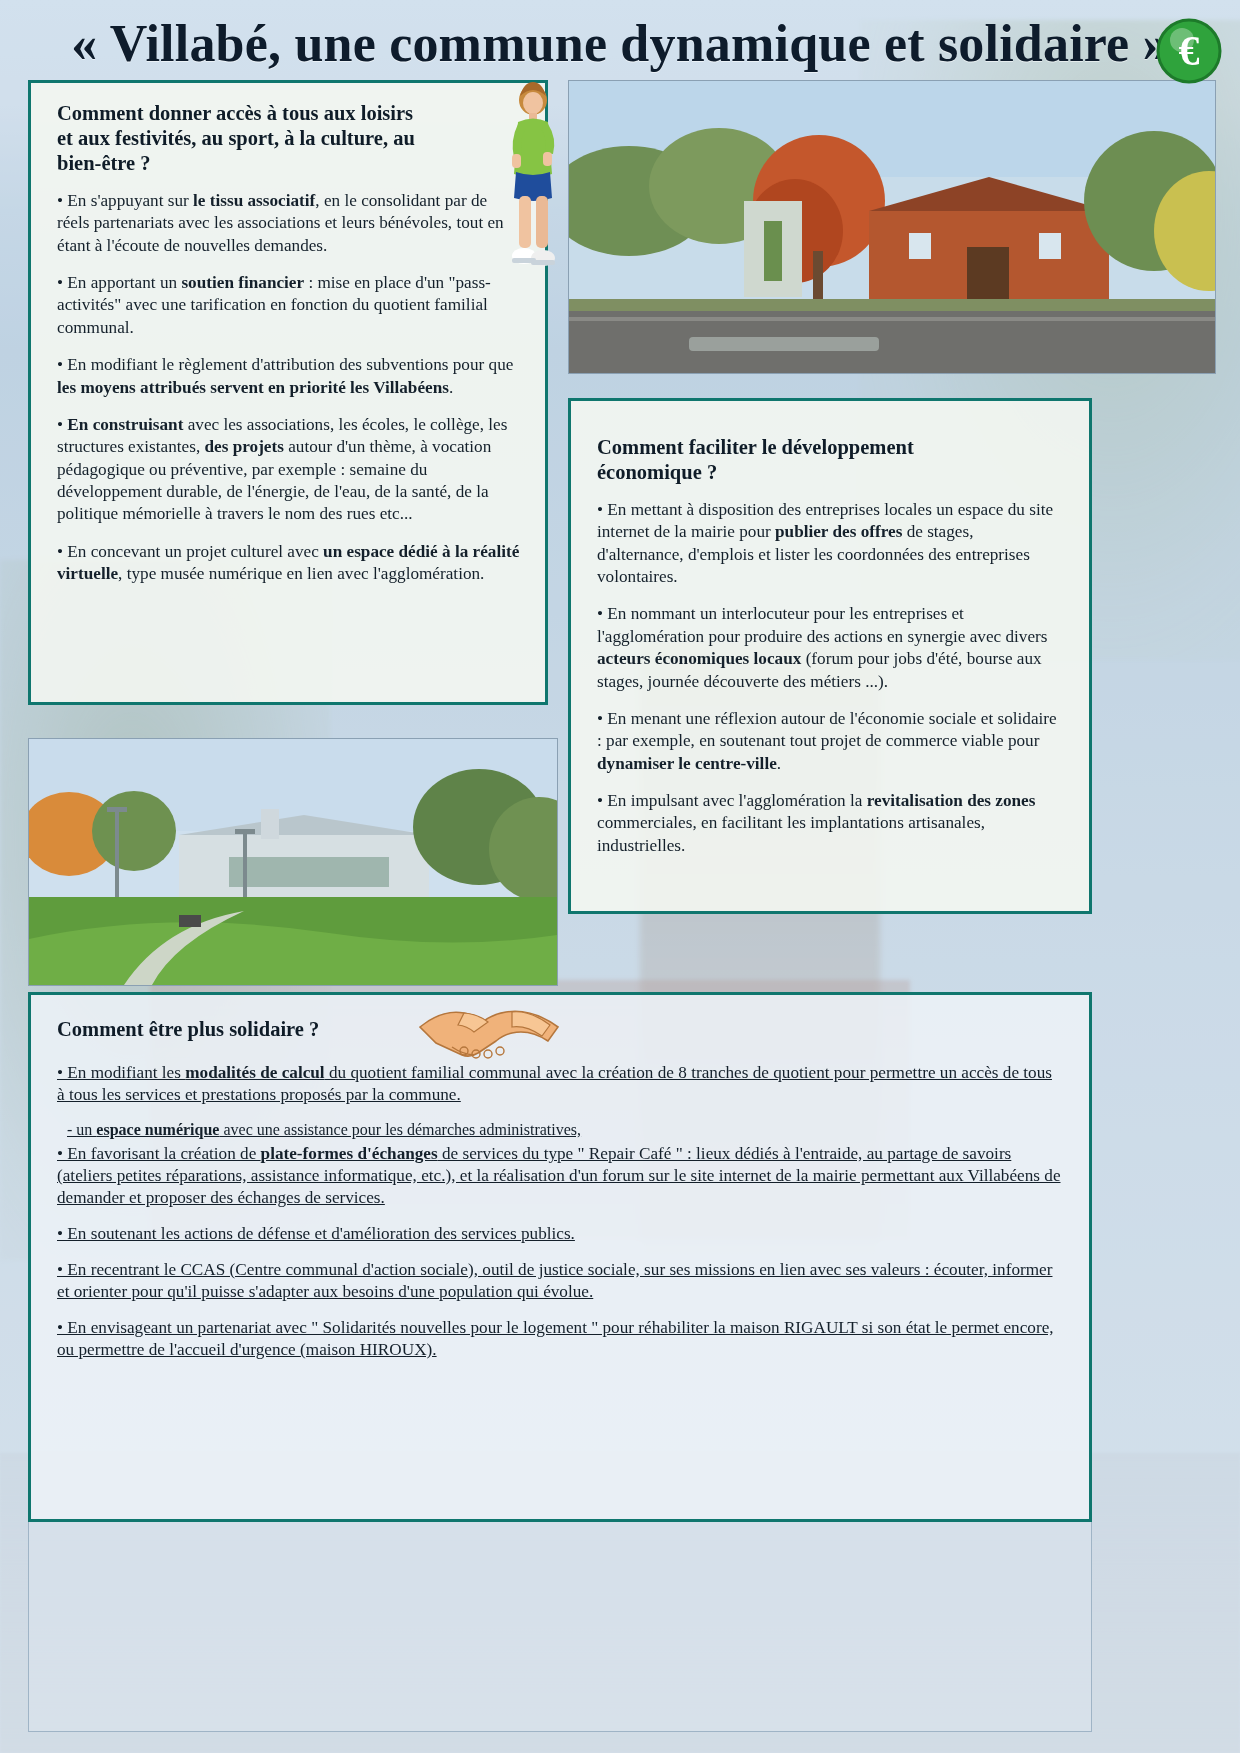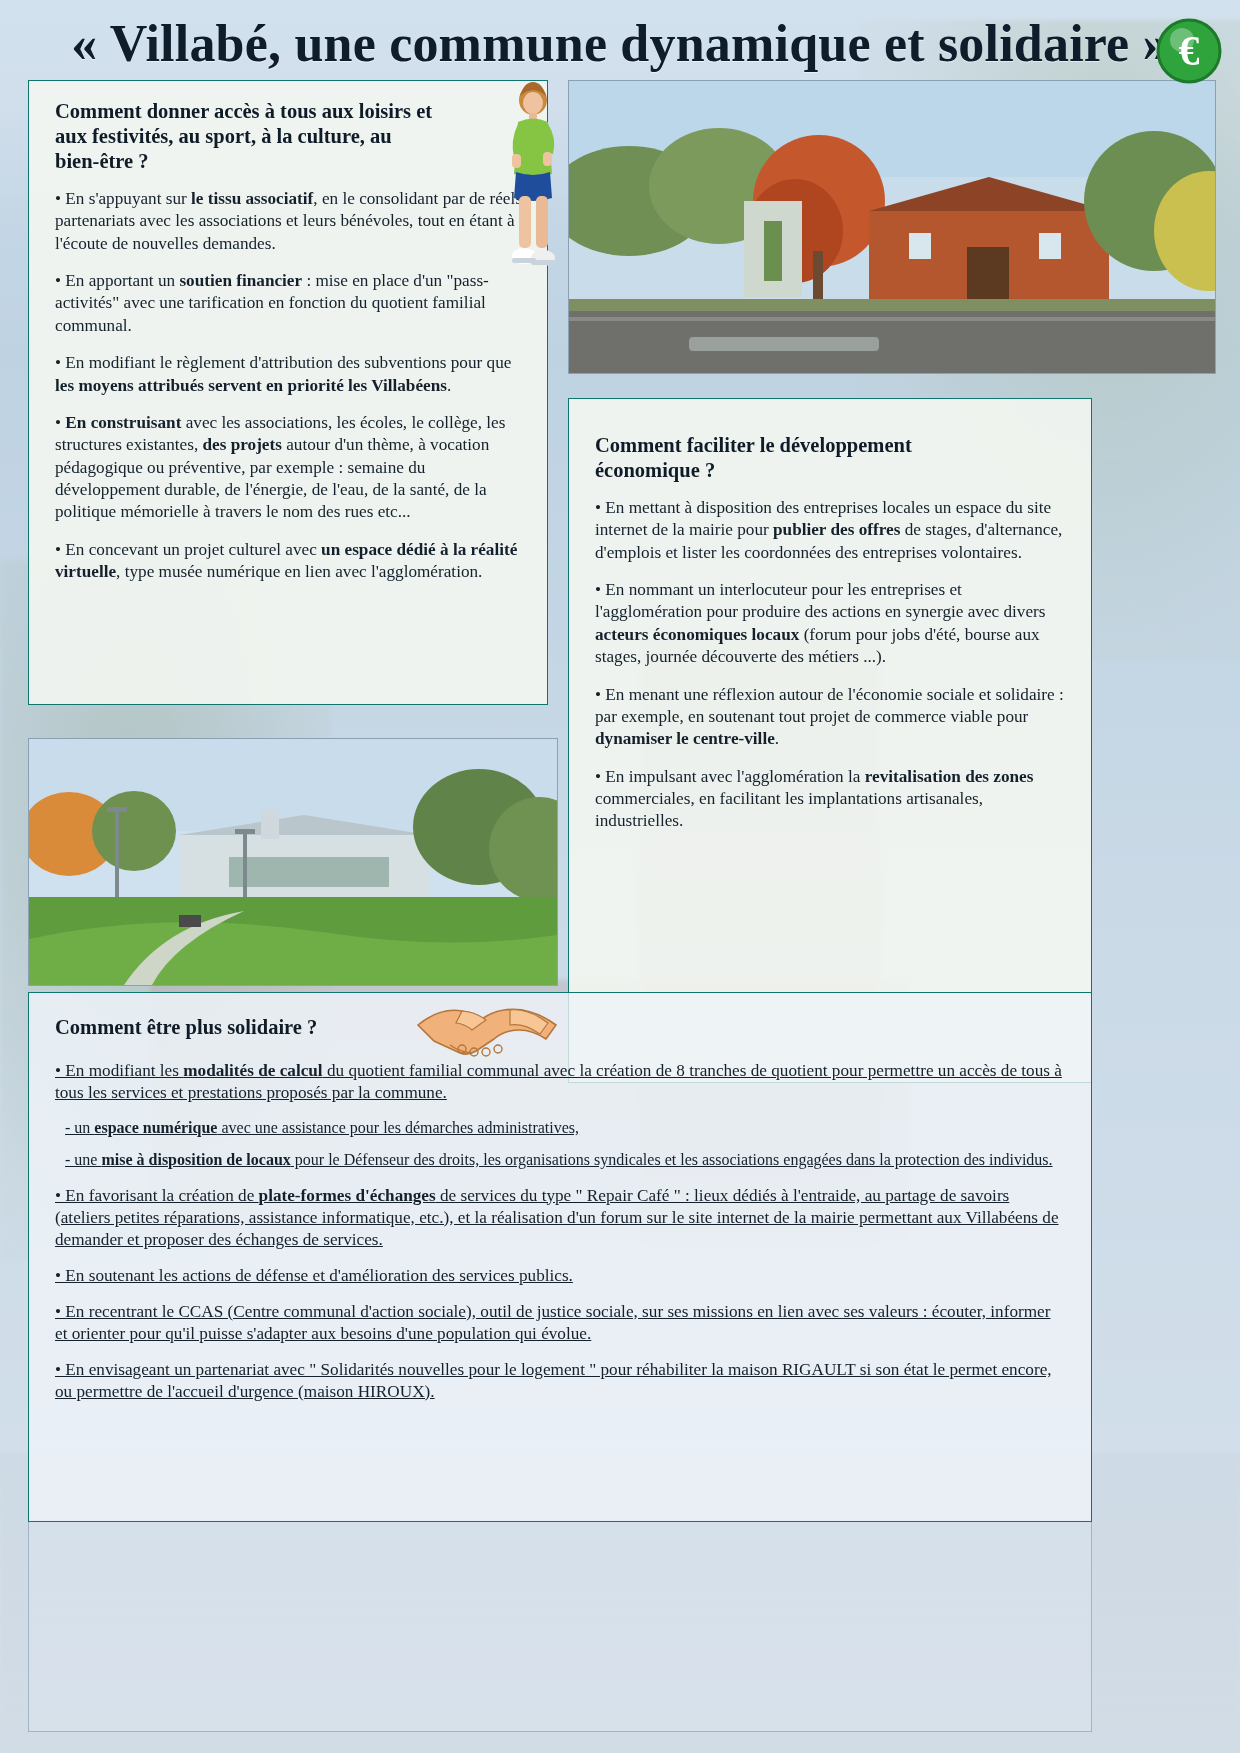--- a/index.html
+++ b/index.html
@@ -76,21 +76,21 @@
     color: #0e1c2c;
     letter-spacing: 0.2px;
     z-index: 5;
     text-shadow: 0 1px 0 rgba(255,255,255,0.55);
   }
 
   
   .panel {
     position: absolute;
     background: rgba(243,246,241,0.90);
-    border: 1px solid #0f766e;
+    border: 3px solid #0f766e;
     box-sizing: border-box;
     z-index: 4;
     color: #14202b;
   }
   .panel h2 {
     margin: 0 0 14px 0;
     font-size: 20.5px;
     font-weight: bold;
     line-height: 1.22;
     color: #0f1c28;
@@ -133,21 +133,21 @@
       linear-gradient(180deg, rgba(0,0,0,0) 62%, #6f6f6c 63%, #8a8a86 100%);
     background-color: #8fae72;
   }
   #photo-parc {
     left: 28px; top: 738px; width: 530px; height: 248px;
     background-color: #79a35a;
   }
 
   
   #panel-eco {
-    left: 568px; top: 398px; width: 524px; height: 685px;
+    left: 568px; top: 398px; width: 524px; height: 516px;
     padding: 34px 26px 18px 26px;
   }
   #panel-eco h2 { padding-right: 80px; }
   .euro-badge {
     position: absolute;
     right: 18px; top: 18px;
     width: 66px; height: 66px;
     z-index: 7;
   }
 
@@ -318,18 +318,17 @@
       <path d="M36 44 q10 7 22 8" fill="none" stroke="#b5763c" stroke-width="1.4"></path>
       <circle cx="48" cy="48" r="4" fill="none" stroke="#b5763c" stroke-width="1.4"></circle>
       <circle cx="60" cy="51" r="4" fill="none" stroke="#b5763c" stroke-width="1.4"></circle>
       <circle cx="72" cy="51" r="4" fill="none" stroke="#b5763c" stroke-width="1.4"></circle>
       <circle cx="84" cy="48" r="4" fill="none" stroke="#b5763c" stroke-width="1.4"></circle>
     </svg>
   </div>
   <h2>Comment être plus solidaire ?</h2>
   <p>• En modifiant les <b>modalités de calcul</b> du quotient familial communal avec la création de 8 tranches de quotient pour permettre un accès de tous à tous les services et prestations proposés par la commune.</p>
   <p class="sub" style="margin-bottom:2px">- un <b>espace numérique</b> avec une assistance pour les démarches administratives,</p>
-  <p class="sub" style="margin-bottom:14px">- une <b>mise à disposition de locaux</b> pour le Défenseur des droits, les organisations syndicales et les associations engagées dans la protection des individus.</p>
   <p>• En favorisant la création de <b>plate-formes d'échanges</b> de services du type " Repair Café " : lieux dédiés à l'entraide, au partage de savoirs (ateliers petites réparations, assistance informatique, etc.), et la réalisation d'un forum sur le site internet de la mairie permettant aux Villabéens de demander et proposer des échanges de services.</p>
   <p>• En soutenant les actions de défense et d'amélioration des services publics.</p>
   <p>• En recentrant le CCAS (Centre communal d'action sociale), outil de justice sociale, sur ses missions en lien avec ses valeurs : écouter, informer et orienter pour qu'il puisse s'adapter aux besoins d'une population qui évolue.</p>
   <p>• En envisageant un partenariat avec " Solidarités nouvelles pour le logement " pour réhabiliter la maison RIGAULT si son état le permet encore, ou permettre de l'accueil d'urgence (maison HIROUX).</p>
 </div>
 
 </body></html>

